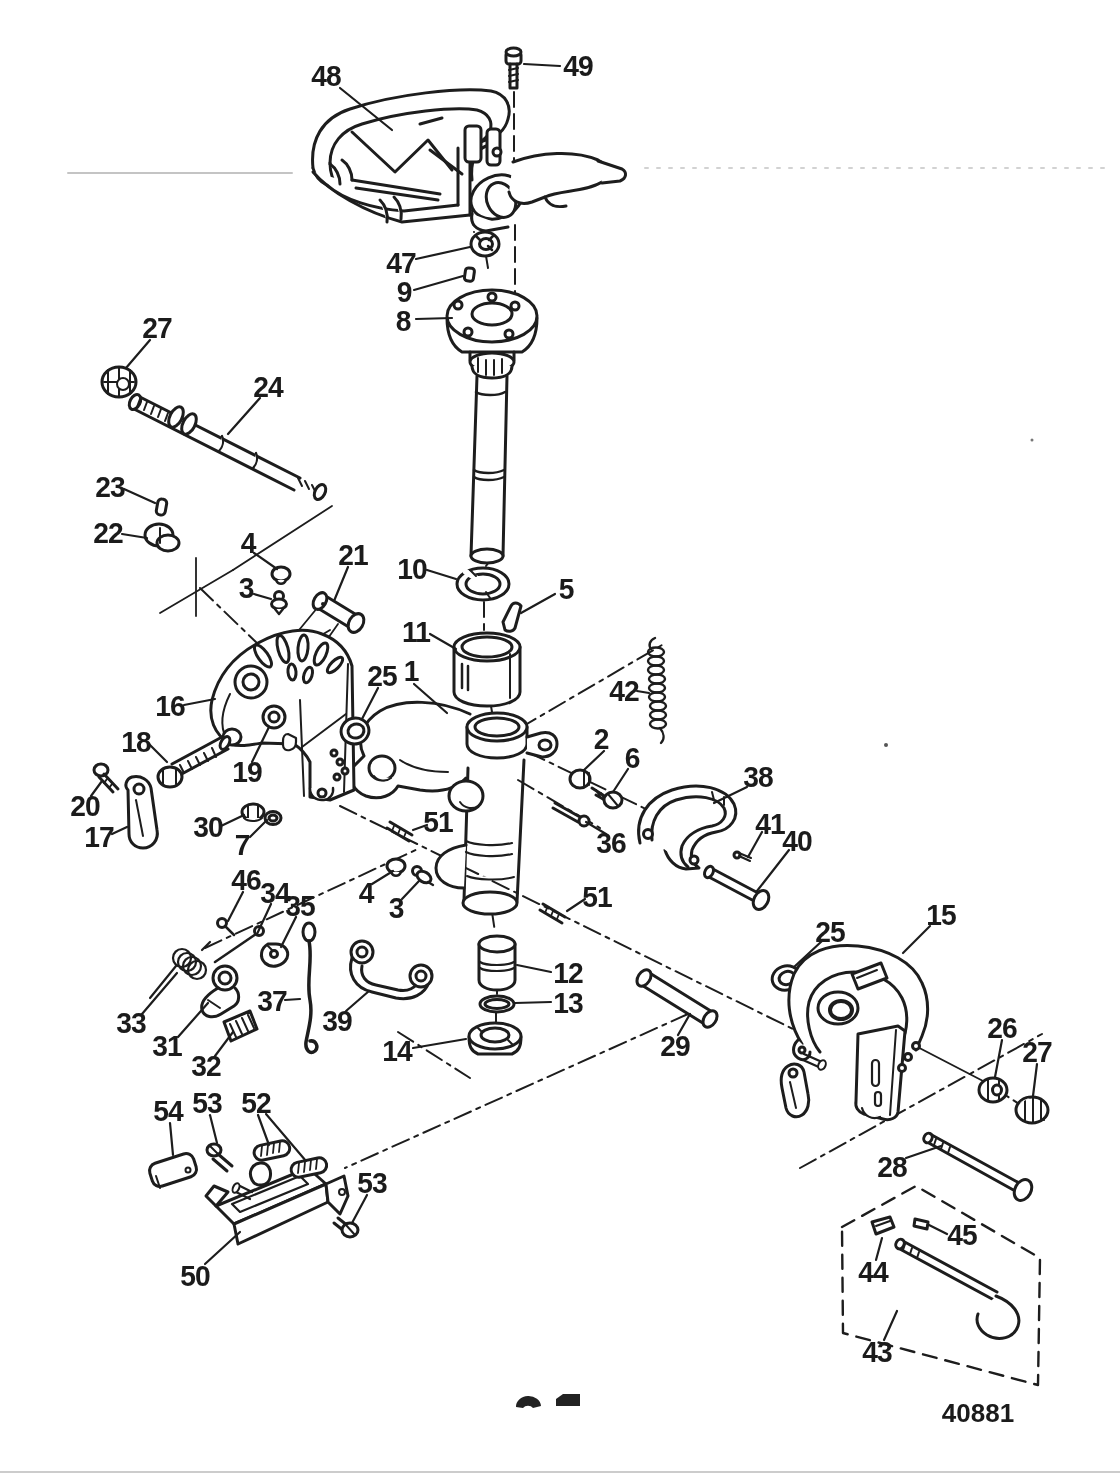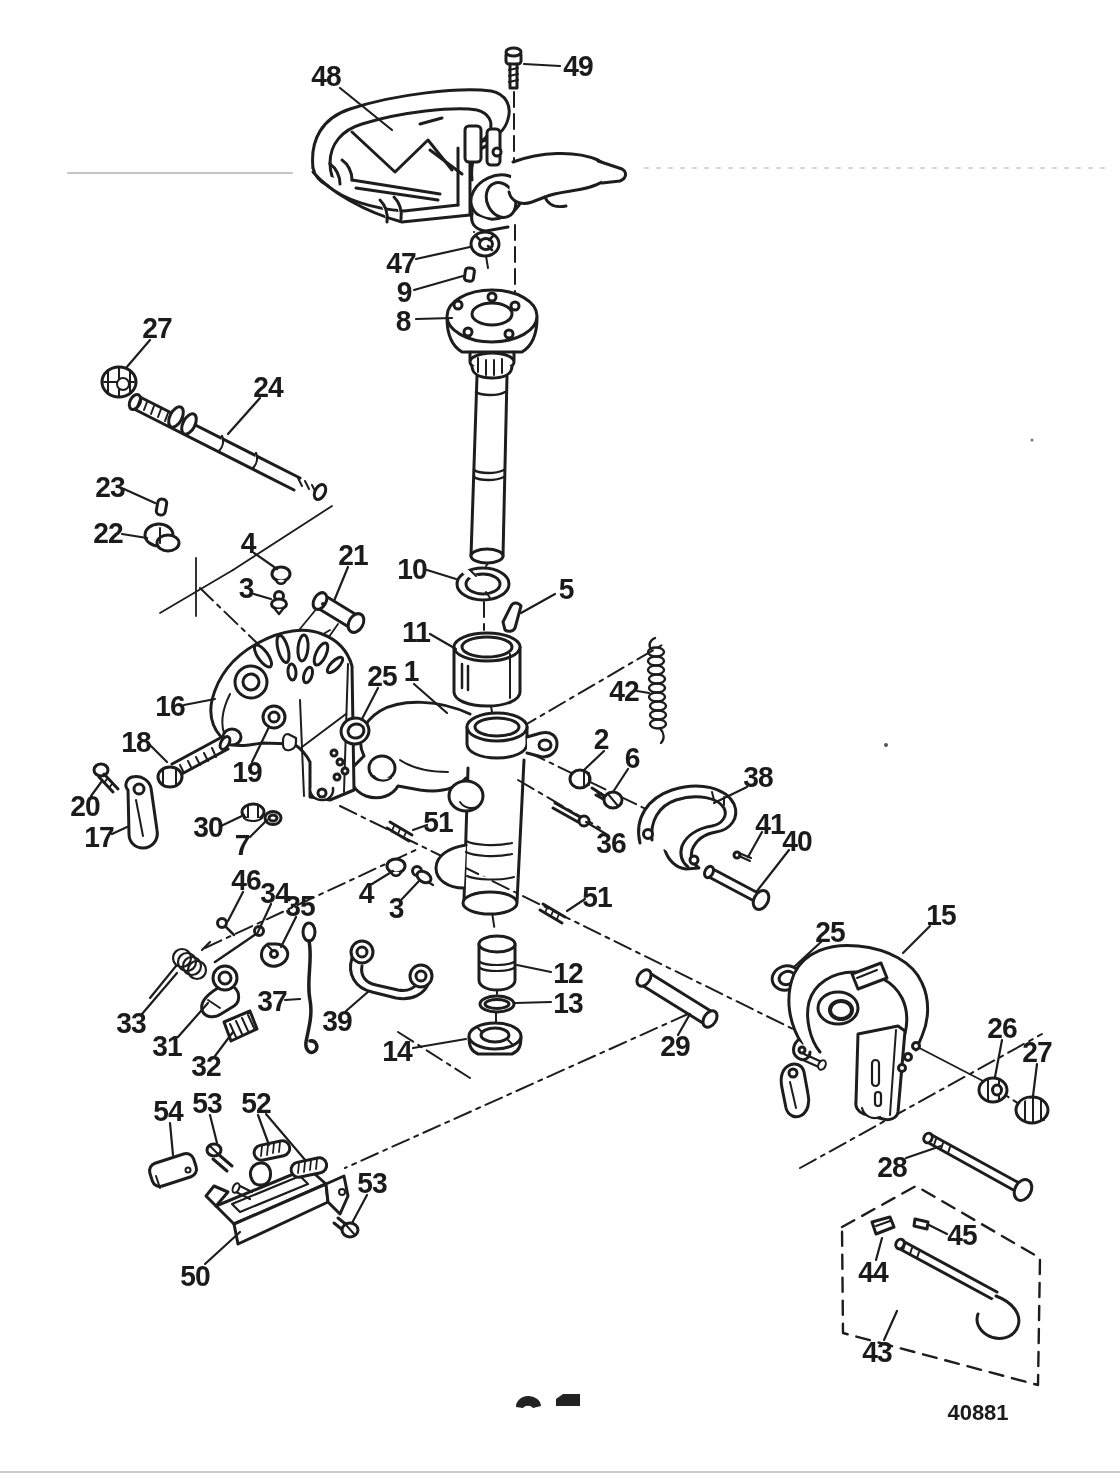--- a/index.html
+++ b/index.html
@@ -3,21 +3,21 @@
 <meta charset="utf-8">
 <style>
   html,body{margin:0;padding:0;background:#e9e9e9;}
   #page{position:relative;width:1120px;height:1478px;background:#ffffff;overflow:hidden;
         font-family:"Liberation Sans", sans-serif;}
   #diagram-svg{position:absolute;left:0;top:0;}
   .callout{position:absolute;transform:translate(-50%,-50%) scaleX(.94);
            font-weight:700;font-size:30px;letter-spacing:-1px;color:#1b1b1b;
            font-family:"Liberation Sans", sans-serif;line-height:1;white-space:nowrap;}
   .drawing-number{position:absolute;transform:translate(-50%,-50%);
-           font-weight:700;font-size:22px;color:#1b1b1b;letter-spacing:0px;
+           font-weight:700;font-size:26px;color:#1b1b1b;letter-spacing:0px;
            font-family:"Liberation Sans", sans-serif;}
 </style>
 </head>
 <body>
 
 <div id="page">
 
 <svg id="diagram-svg" width="1120" height="1478" viewBox="0 0 1120 1478" fill="none" stroke="#1d1d1d" stroke-width="3" stroke-linecap="round" stroke-linejoin="round">
 
   <g stroke="#c4c4c4" stroke-width="2">

